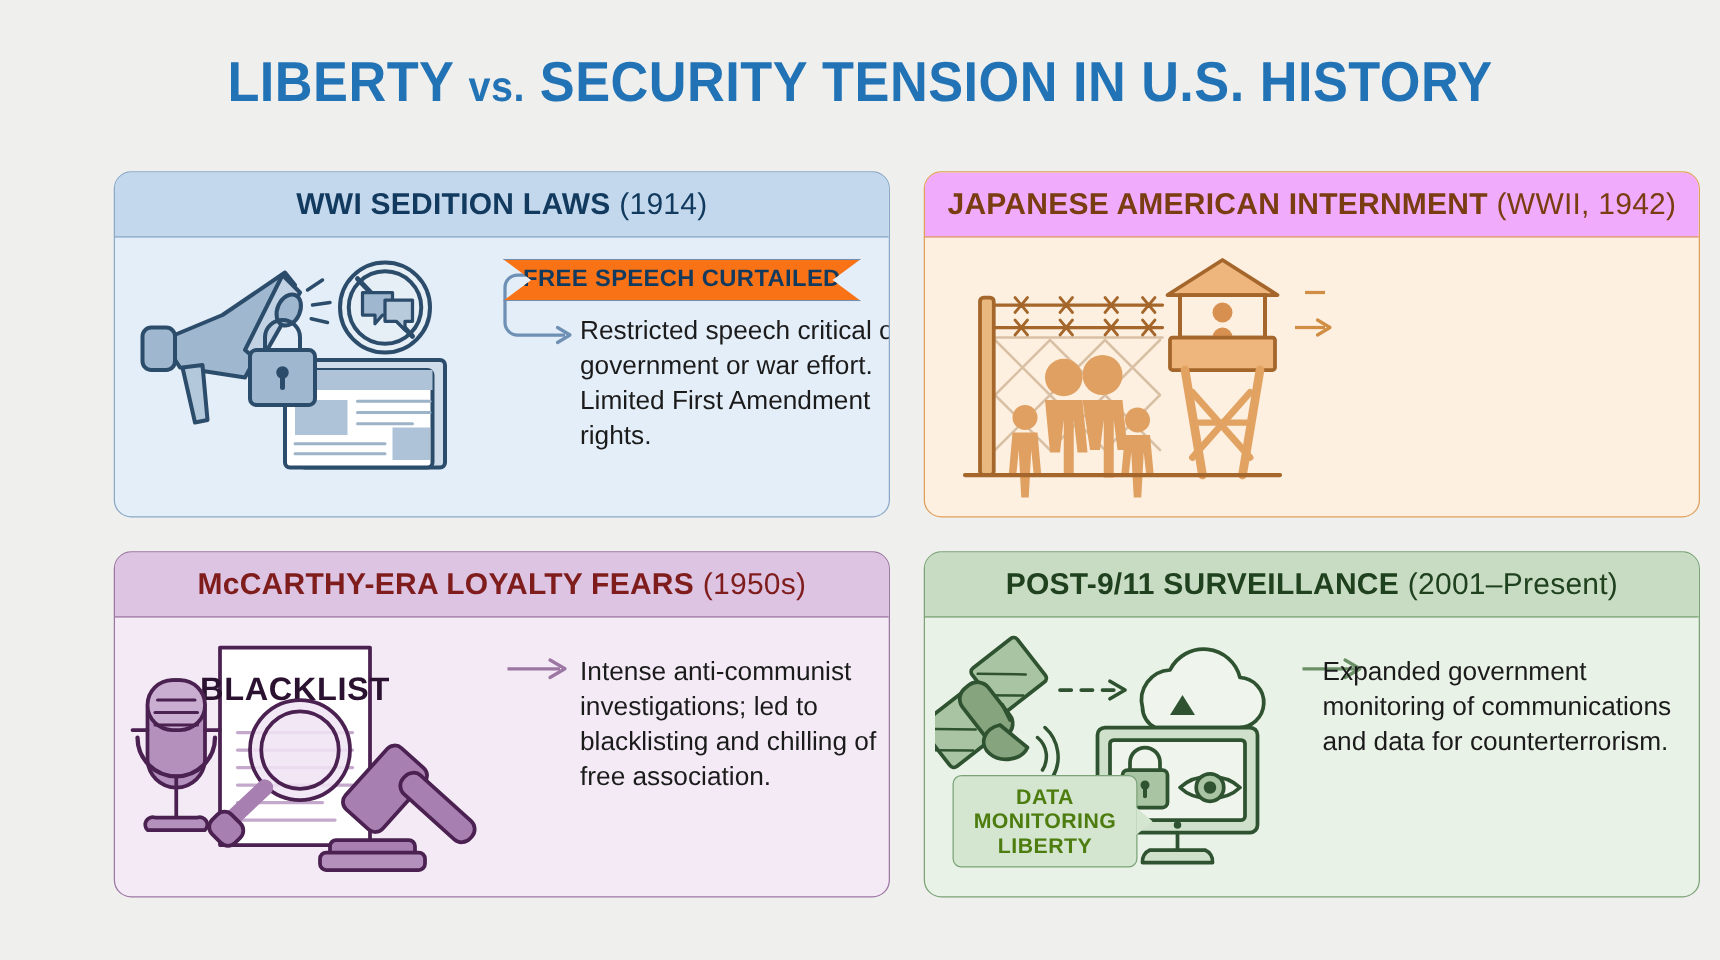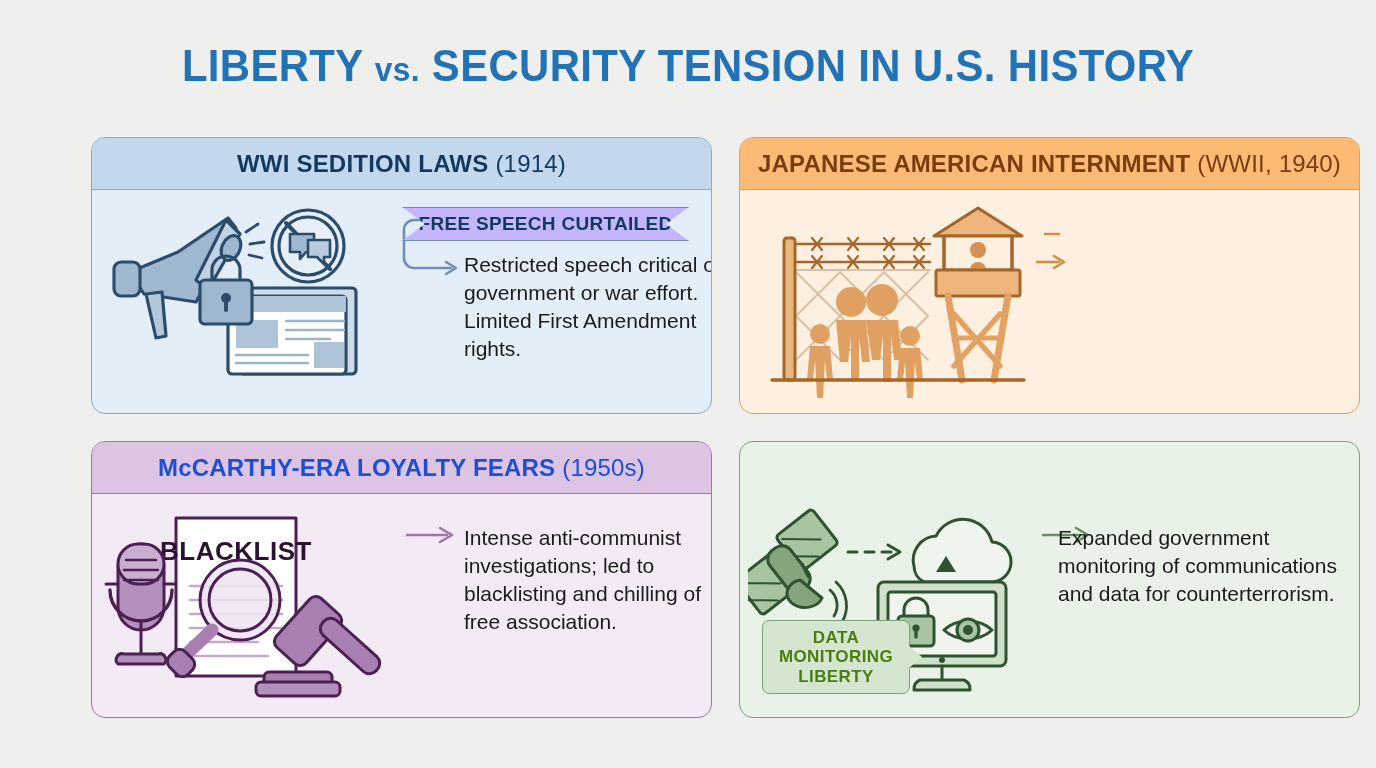--- a/index.html
+++ b/index.html
@@ -33,40 +33,40 @@
     font-family:"Liberation Sans Narrow","Liberation Sans",sans-serif;
     white-space:nowrap;
   }
   .card .hdr .yr{font-weight:normal;margin-left:7px;}
   .card .body{position:absolute;left:0;right:0;top:52px;bottom:0;}
 
   
   #card1{left:55px;top:137px;width:621px;height:277px;border-color:#8aa9c7;background:#e4eef8;}
   #card1 .hdr{background:#c3d8ec;color:#123a5e;border-bottom:1.5px solid #8aa9c7;}
   #card2{left:703px;top:137px;width:621px;height:277px;border-color:#e0a05a;background:#fdf0e0;}
-  #card2 .hdr{background:#fdba74;color:#7a3d12;border-bottom:1.5px solid #e0a05a;}
+  #card2 .hdr{background:#f0abfc;color:#7a3d12;border-bottom:1.5px solid #e0a05a;}
   #card3{left:55px;top:441px;width:621px;height:277px;border-color:#9d77a3;background:#f3eaf5;}
-  #card3 .hdr{background:#ddc4e3;color:#1d4ed8;border-bottom:1.5px solid #9d77a3;}
+  #card3 .hdr{background:#ddc4e3;color:#7f1d1d;border-bottom:1.5px solid #9d77a3;}
   #card4{left:703px;top:441px;width:621px;height:277px;border-color:#7ba377;background:#e9f2e7;}
   #card4 .hdr{background:#c7dcc3;color:#20411d;border-bottom:1.5px solid #7ba377;}
 
   
   .art{position:absolute;left:8px;top:0;width:300px;height:225px;}
   .art svg{width:100%;height:100%;display:block;}
 
   
   .chip{
     position:absolute;display:flex;align-items:center;justify-content:center;
     font-weight:bold;font-family:"Liberation Sans Narrow","Liberation Sans",sans-serif;
     white-space:nowrap;box-sizing:border-box;
   }
   
   #chip1{
     left:310px;top:17px;width:287px;height:34px;font-size:19px;letter-spacing:.3px;
-    background:#c4b5fd;color:#123a5e;border:1.5px solid #6d90b4;
+    background:#f97316;color:#123a5e;border:1.5px solid #6d90b4;
     clip-path:polygon(0 0,100% 0,92% 50%,100% 100%,0 100%,8% 50%);
   }
   
   #chip2{
     left:318px;top:17px;width:268px;height:36px;font-size:19px;letter-spacing:.3px;
     background:#f8d4aa;color:#7a3d12;border:1.5px solid #d08e45;border-radius:6px;
     padding-left:16px;
     clip-path:polygon(7% 0,100% 0,100% 100%,7% 100%,0 50%);
   }
   #chip2 .hole{
@@ -184,21 +184,21 @@
         <span>FREE SPEECH CURTAILED</span>
       </div>
 
       <div class="desc" id="desc1">Restricted speech critical of government or war effort. Limited First Amendment rights.</div>
     </div>
   </div>
 
   <div class="card" id="card2">
     <div class="hdr">
       <span>JAPANESE AMERICAN INTERNMENT</span>
-      <span class="yr">(WWII, 1940)</span>
+      <span class="yr">(WWII, 1942)</span>
     </div>
     <div class="body">
 
       <div class="art">
         <svg viewBox="0 0 300 225">
           <g fill="none" stroke="#a4662a" stroke-width="3" stroke-linejoin="round" stroke-linecap="round">
 
             <g stroke="#d9c0a4" stroke-width="2">
               <path d="M48 82 L92 126 M48 126 L92 82 M92 82 L136 126 M92 126 L136 82
                        M136 82 L180 126 M136 126 L180 82 M48 126 L92 170 M48 170 L92 126
@@ -317,20 +317,24 @@
           <path d="M2 11 H44" fill="none" stroke="#9d77a3" stroke-width="2.6"></path>
           <path d="M36 4 L48 11 L36 18" fill="none" stroke="#9d77a3" stroke-width="2.6" stroke-linecap="round" stroke-linejoin="round"></path>
         </svg>
       </div>
 
       <div class="desc" id="desc3">Intense anti-communist investigations; led to blacklisting and chilling of free association.</div>
     </div>
   </div>
 
   <div class="card" id="card4">
+    <div class="hdr">
+      <span>POST-9/11 SURVEILLANCE</span>
+      <span class="yr">(2001–Present)</span>
+    </div>
     <div class="body">
 
       <div class="art">
         <svg viewBox="0 0 300 225">
           <g fill="none" stroke="#2f5330" stroke-width="3" stroke-linejoin="round" stroke-linecap="round">
 
             <g>
               <rect x="36" y="24" width="46" height="44" rx="4" fill="#a9c4a2" transform="rotate(-38 59 46)"></rect>
               <rect x="-4" y="68" width="46" height="44" rx="4" fill="#a9c4a2" transform="rotate(-38 19 90)"></rect>
               <g stroke-width="2" stroke="#2f5330">

